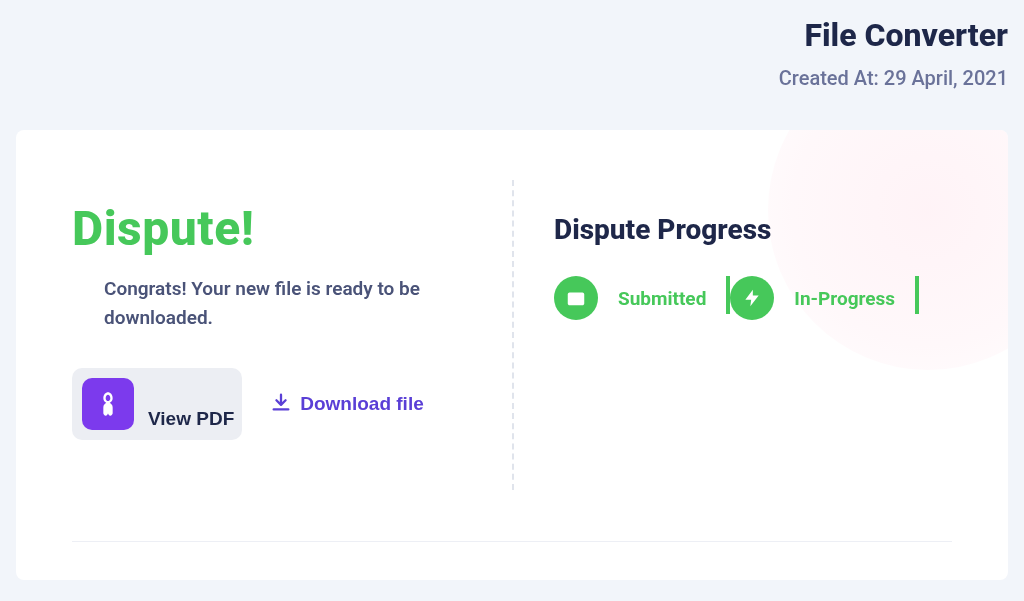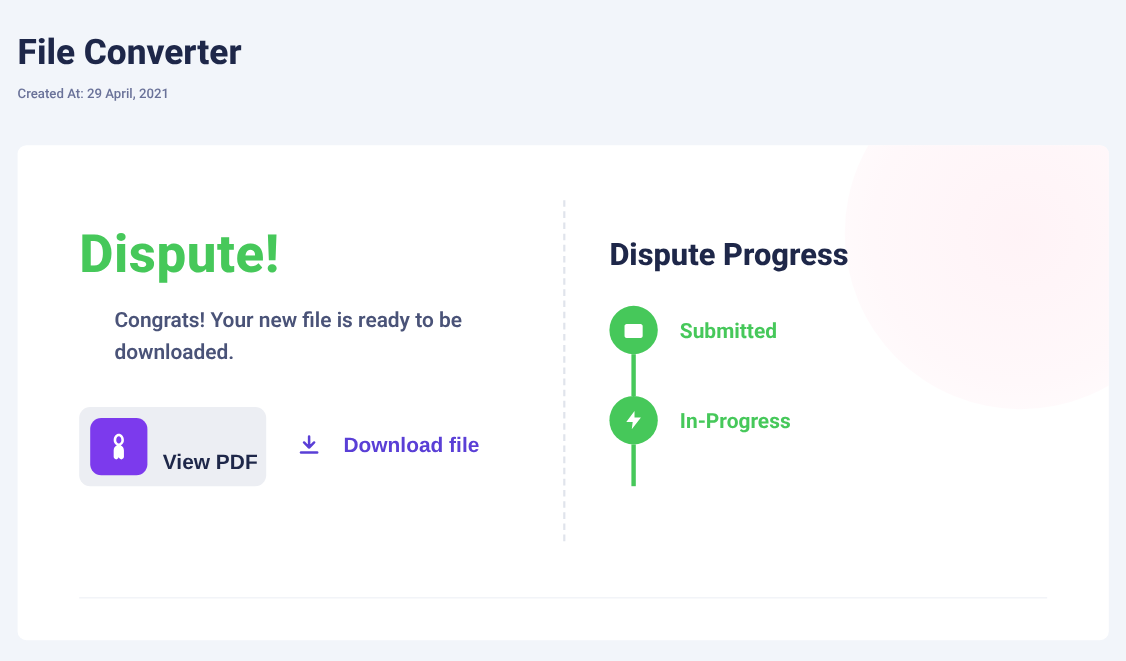--- a/index.html
+++ b/index.html
@@ -4,30 +4,31 @@
   <style>
     * { box-sizing: border-box; margin: 0; padding: 0; }
     body {
       font-family: -apple-system, BlinkMacSystemFont, 'Segoe UI', Roboto, sans-serif;
       background: #f2f5fa;
       width: 1024px;
       height: 601px;
       overflow: hidden;
     }
     .header {
-      padding: 28px 16px 20px 16px;
+      padding: 16px 16px 20px 16px;
+      text-align: right;
     }
     .page-title {
       font-size: 32px;
       font-weight: 800;
       color: #1e2749;
       margin-bottom: 12px;
     }
     .created-at {
-      font-size: 12px;
+      font-size: 20px;
       color: #6a7299;
       font-weight: 500;
     }
     .card {
       background: #ffffff;
       border-radius: 8px;
       margin: 20px 16px 0 16px;
       padding: 70px 56px 40px 56px;
       position: relative;
       overflow: hidden;
@@ -103,41 +104,41 @@
       justify-content: center;
     }
     .view-pdf-label {
       font-size: 19px;
       font-weight: 800;
       color: #1e2749;
     }
     .download-btn {
       display: flex;
       align-items: center;
-      gap: 20px;
+      gap: 8px;
       background: none;
       border: none;
       cursor: pointer;
       padding: 10px 8px;
     }
     .download-label {
       font-size: 19px;
       font-weight: 800;
       color: #5a3fd6;
     }
     .progress-title {
       font-size: 28px;
       font-weight: 800;
       color: #1e2749;
       margin-bottom: 30px;
       margin-top: -6px;
     }
     .progress-steps {
       display: flex;
-      flex-direction: column;
+      flex-direction: row;
       gap: 0;
     }
     .step {
       display: flex;
       align-items: center;
       gap: 20px;
       position: relative;
     }
     .step-icon {
       width: 44px;

